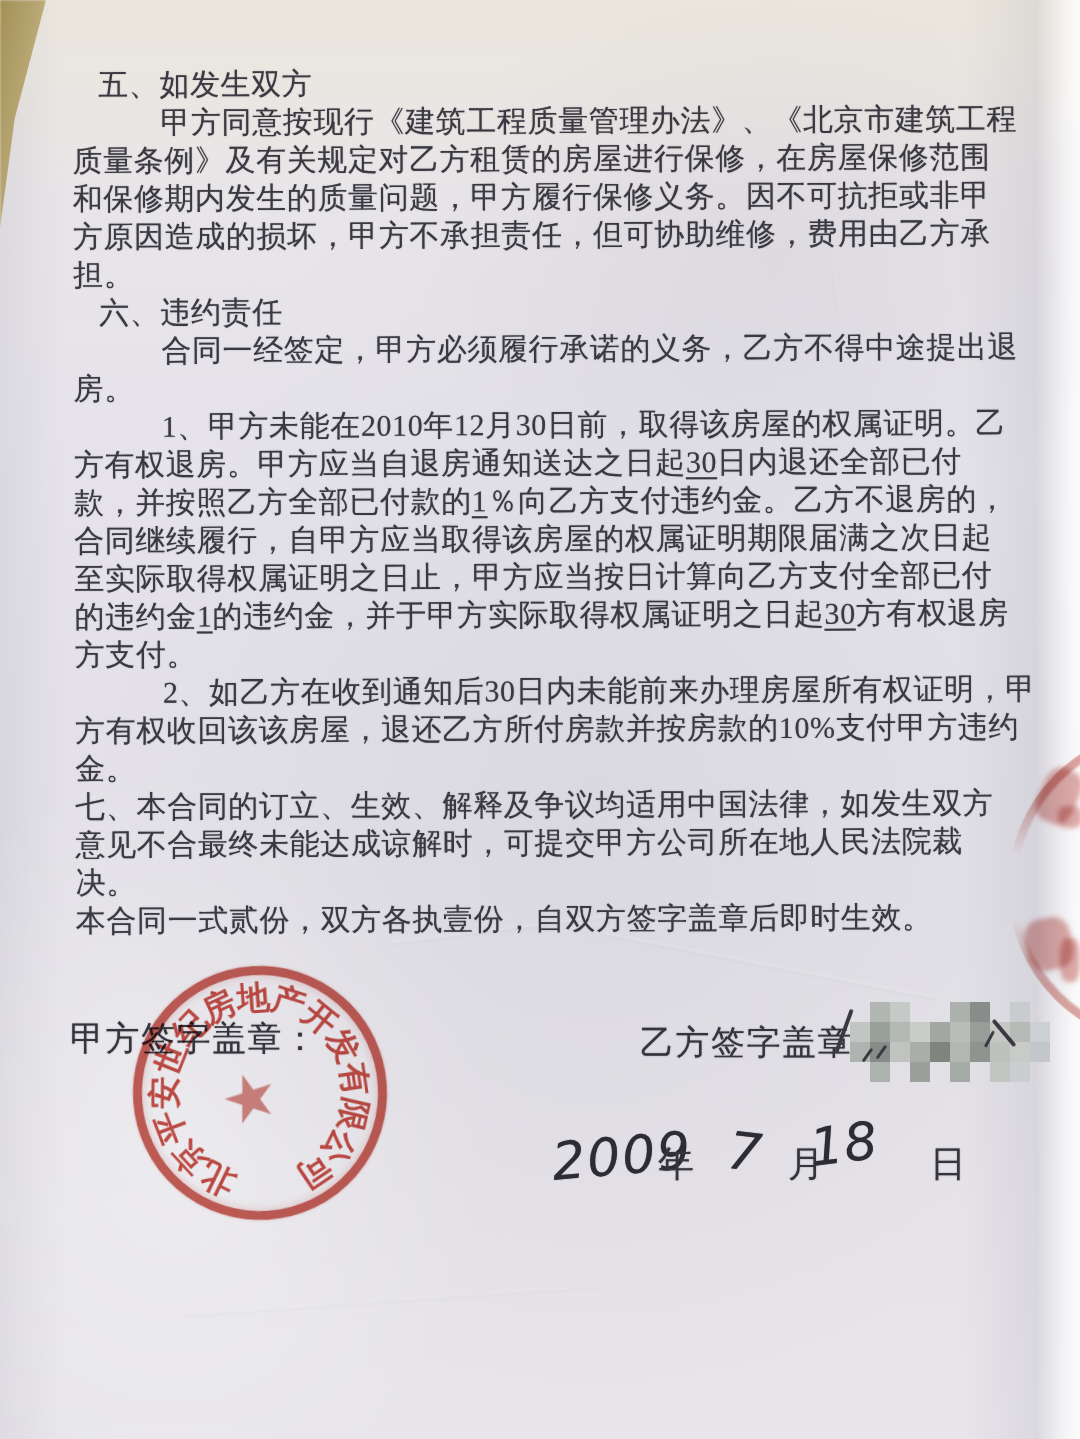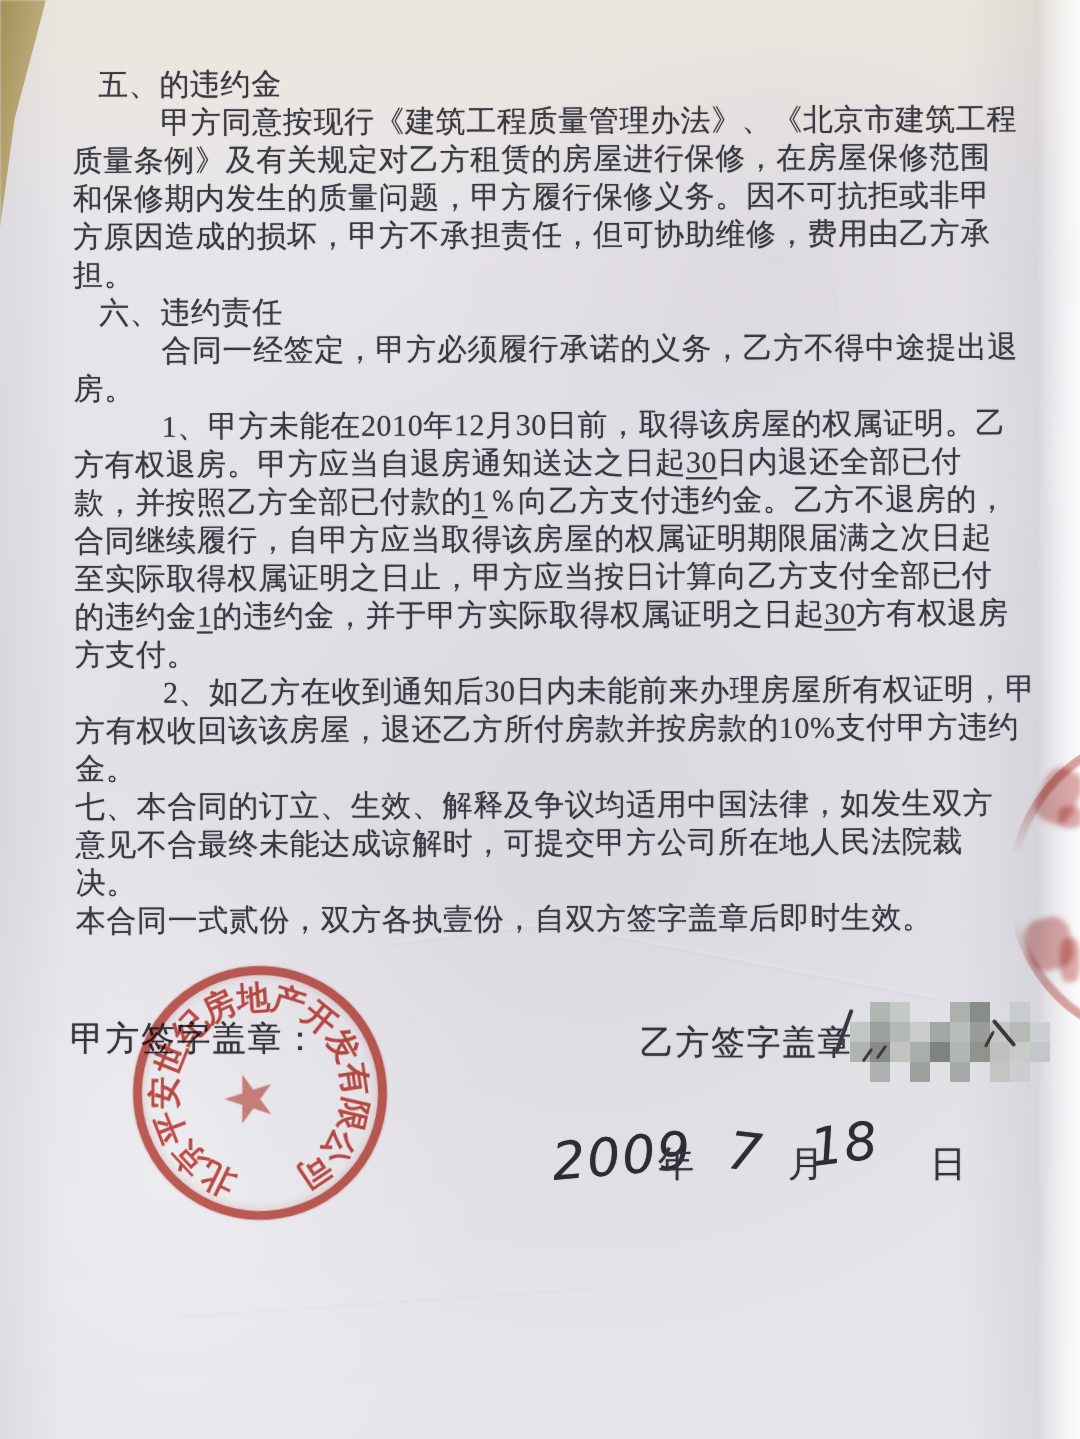--- a/index.html
+++ b/index.html
@@ -92,21 +92,21 @@
 
 <div class="paper">
   <div class="corner-bg"></div>
   <div class="shade"></div>
   <div class="crease c1"></div>
   <div class="crease c2"></div>
   <div class="crease c3"></div>
   <div class="crease c4"></div>
 
   <div class="text-block">
-      <div class="line h"><span>五、的违约金</span></div>
+      <div class="line h"><span>五、如发生双方</span></div>
       <div class="line p"><span>甲方同意按现行《建筑工程质量管理办法》、《北京市建筑工程</span></div>
       <div class="line c"><span>质量条例》及有关规定对乙方租赁的房屋进行保修，在房屋保修范围</span></div>
       <div class="line c"><span>和保修期内发生的质量问题，甲方履行保修义务。因不可抗拒或非甲</span></div>
       <div class="line c"><span>方原因造成的损坏，甲方不承担责任，但可协助维修，费用由乙方承</span></div>
       <div class="line c"><span>担。</span></div>
       <div class="line h"><span>六、违约责任</span></div>
       <div class="line p"><span>合同一经签定，甲方必须履行承诺的义务，乙方不得中途提出退</span></div>
       <div class="line c"><span>房。</span></div>
       <div class="line p"><span>1、甲方未能在2010年12月30日前，取得该房屋的权属证明。乙</span></div>
       <div class="line c"><span>方有权退房。甲方应当自退房通知送达之日起</span><span class="u">30</span><span>日内退还全部已付</span></div>

